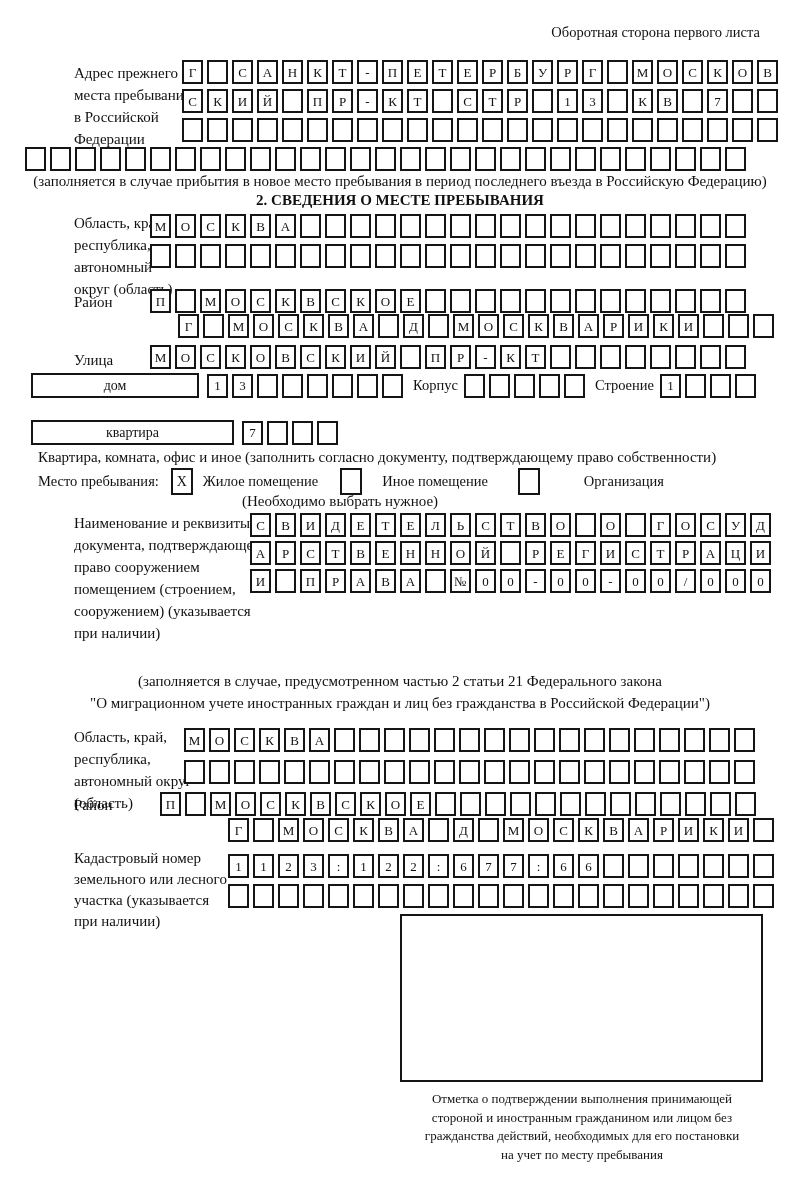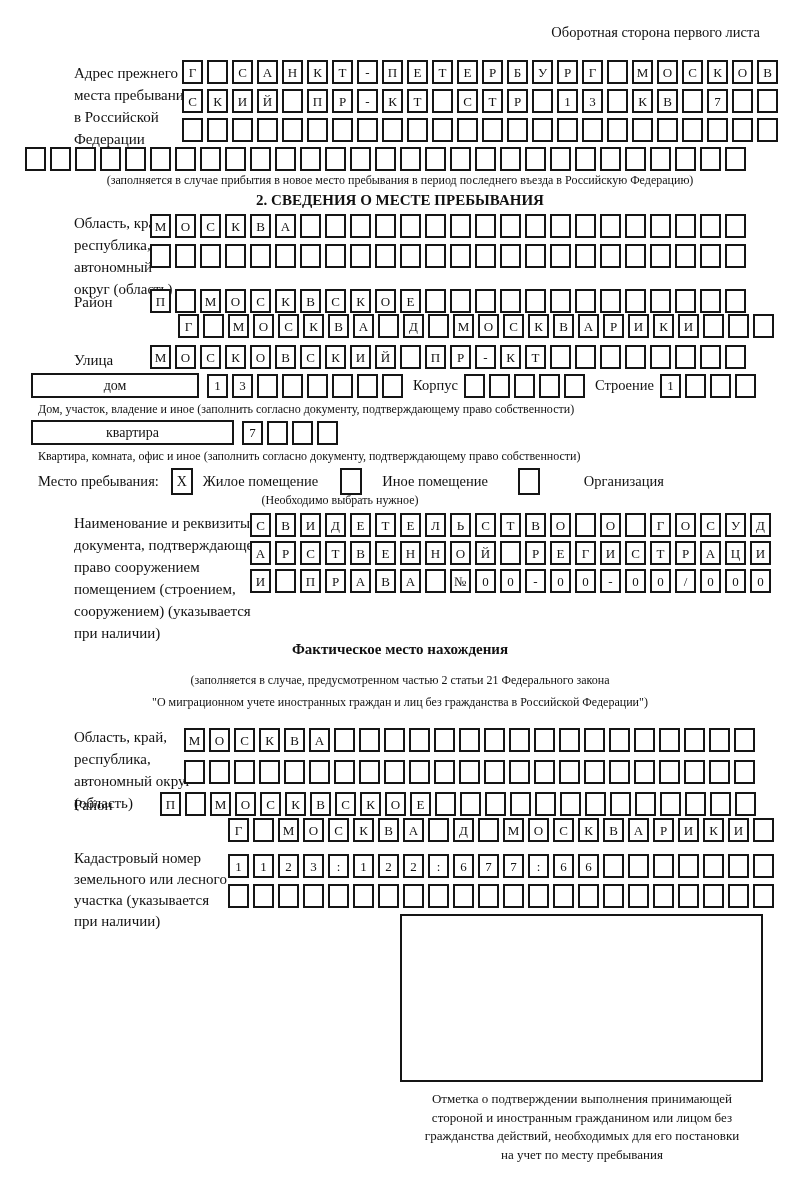--- a/index.html
+++ b/index.html
@@ -5,21 +5,21 @@
   html,body{margin:0;padding:0;background:#fff;}
   #page{
     position:relative;width:800px;height:1180px;background:#fff;
     font-family:"Liberation Serif","DejaVu Serif",serif;color:#111;overflow:hidden;
   }
   .abs{position:absolute;}
   .corner{font-size:14.5px;}
   .lbl{font-size:15px;line-height:22px;white-space:pre-line;margin-left:36px;}
   .lbl.tight{line-height:21px;}
   .title{width:800px;text-align:center;font-weight:bold;font-size:15px;}
-  .cap{font-size:12px;}
+  .cap{font-size:15px;}
   .cap.center{width:800px;text-align:center;}
   .cell-row{display:flex;}
   .cell{
     display:inline-flex;box-sizing:border-box;width:21px;height:24px;margin-right:4px;
     border:2px solid #151515;align-items:center;justify-content:center;
     font-size:13px;line-height:1;background:#fff;flex:0 0 21px;
   }
   .flexrow{display:flex;align-items:center;}
   .wbox{
     box-sizing:border-box;height:25px;border:2px solid #151515;display:flex;
@@ -318,21 +318,20 @@
         <span class="cell"></span>
       </div>
     <span class="inline-lbl">Строение</span>
     <div class="cell-row">
         <span class="cell">1</span>
         <span class="cell"></span>
         <span class="cell"></span>
         <span class="cell"></span>
       </div>
   </div>
-  <div class="abs cap" style="top:402px;left:38px;">Дом, участок, владение и иное (заполнить согласно документу, подтверждающему право собственности)</div>
 
   <div class="abs flexrow" style="top:420px;left:31px;">
     <div class="wbox" style="width:203px;">квартира</div>
     <div class="cell-row" style="margin-left:8px;">
         <span class="cell">7</span>
         <span class="cell"></span>
         <span class="cell"></span>
         <span class="cell"></span>
       </div>
   </div>
@@ -418,21 +417,20 @@
       <span class="cell">0</span>
       <span class="cell">-</span>
       <span class="cell">0</span>
       <span class="cell">0</span>
       <span class="cell">/</span>
       <span class="cell">0</span>
       <span class="cell">0</span>
       <span class="cell">0</span>
     </div>
 
-  <div class="abs title" style="top:641px;left:0;">Фактическое место нахождения</div>
   <div class="abs cap center" style="top:673px;left:0;">(заполняется в случае, предусмотренном частью 2 статьи 21 Федерального закона</div>
   <div class="abs cap center" style="top:695px;left:0;">"О миграционном учете иностранных граждан и лиц без гражданства в Российской Федерации")</div>
 
   <div class="abs lbl" style="top:726px;left:38px;width:150px;">Область, край,
 республика,
 автономный округ
 (область)</div>
   <div class="abs cell-row" style="top:728px;left:184px;">
       <span class="cell">М</span>
       <span class="cell">О</span>

